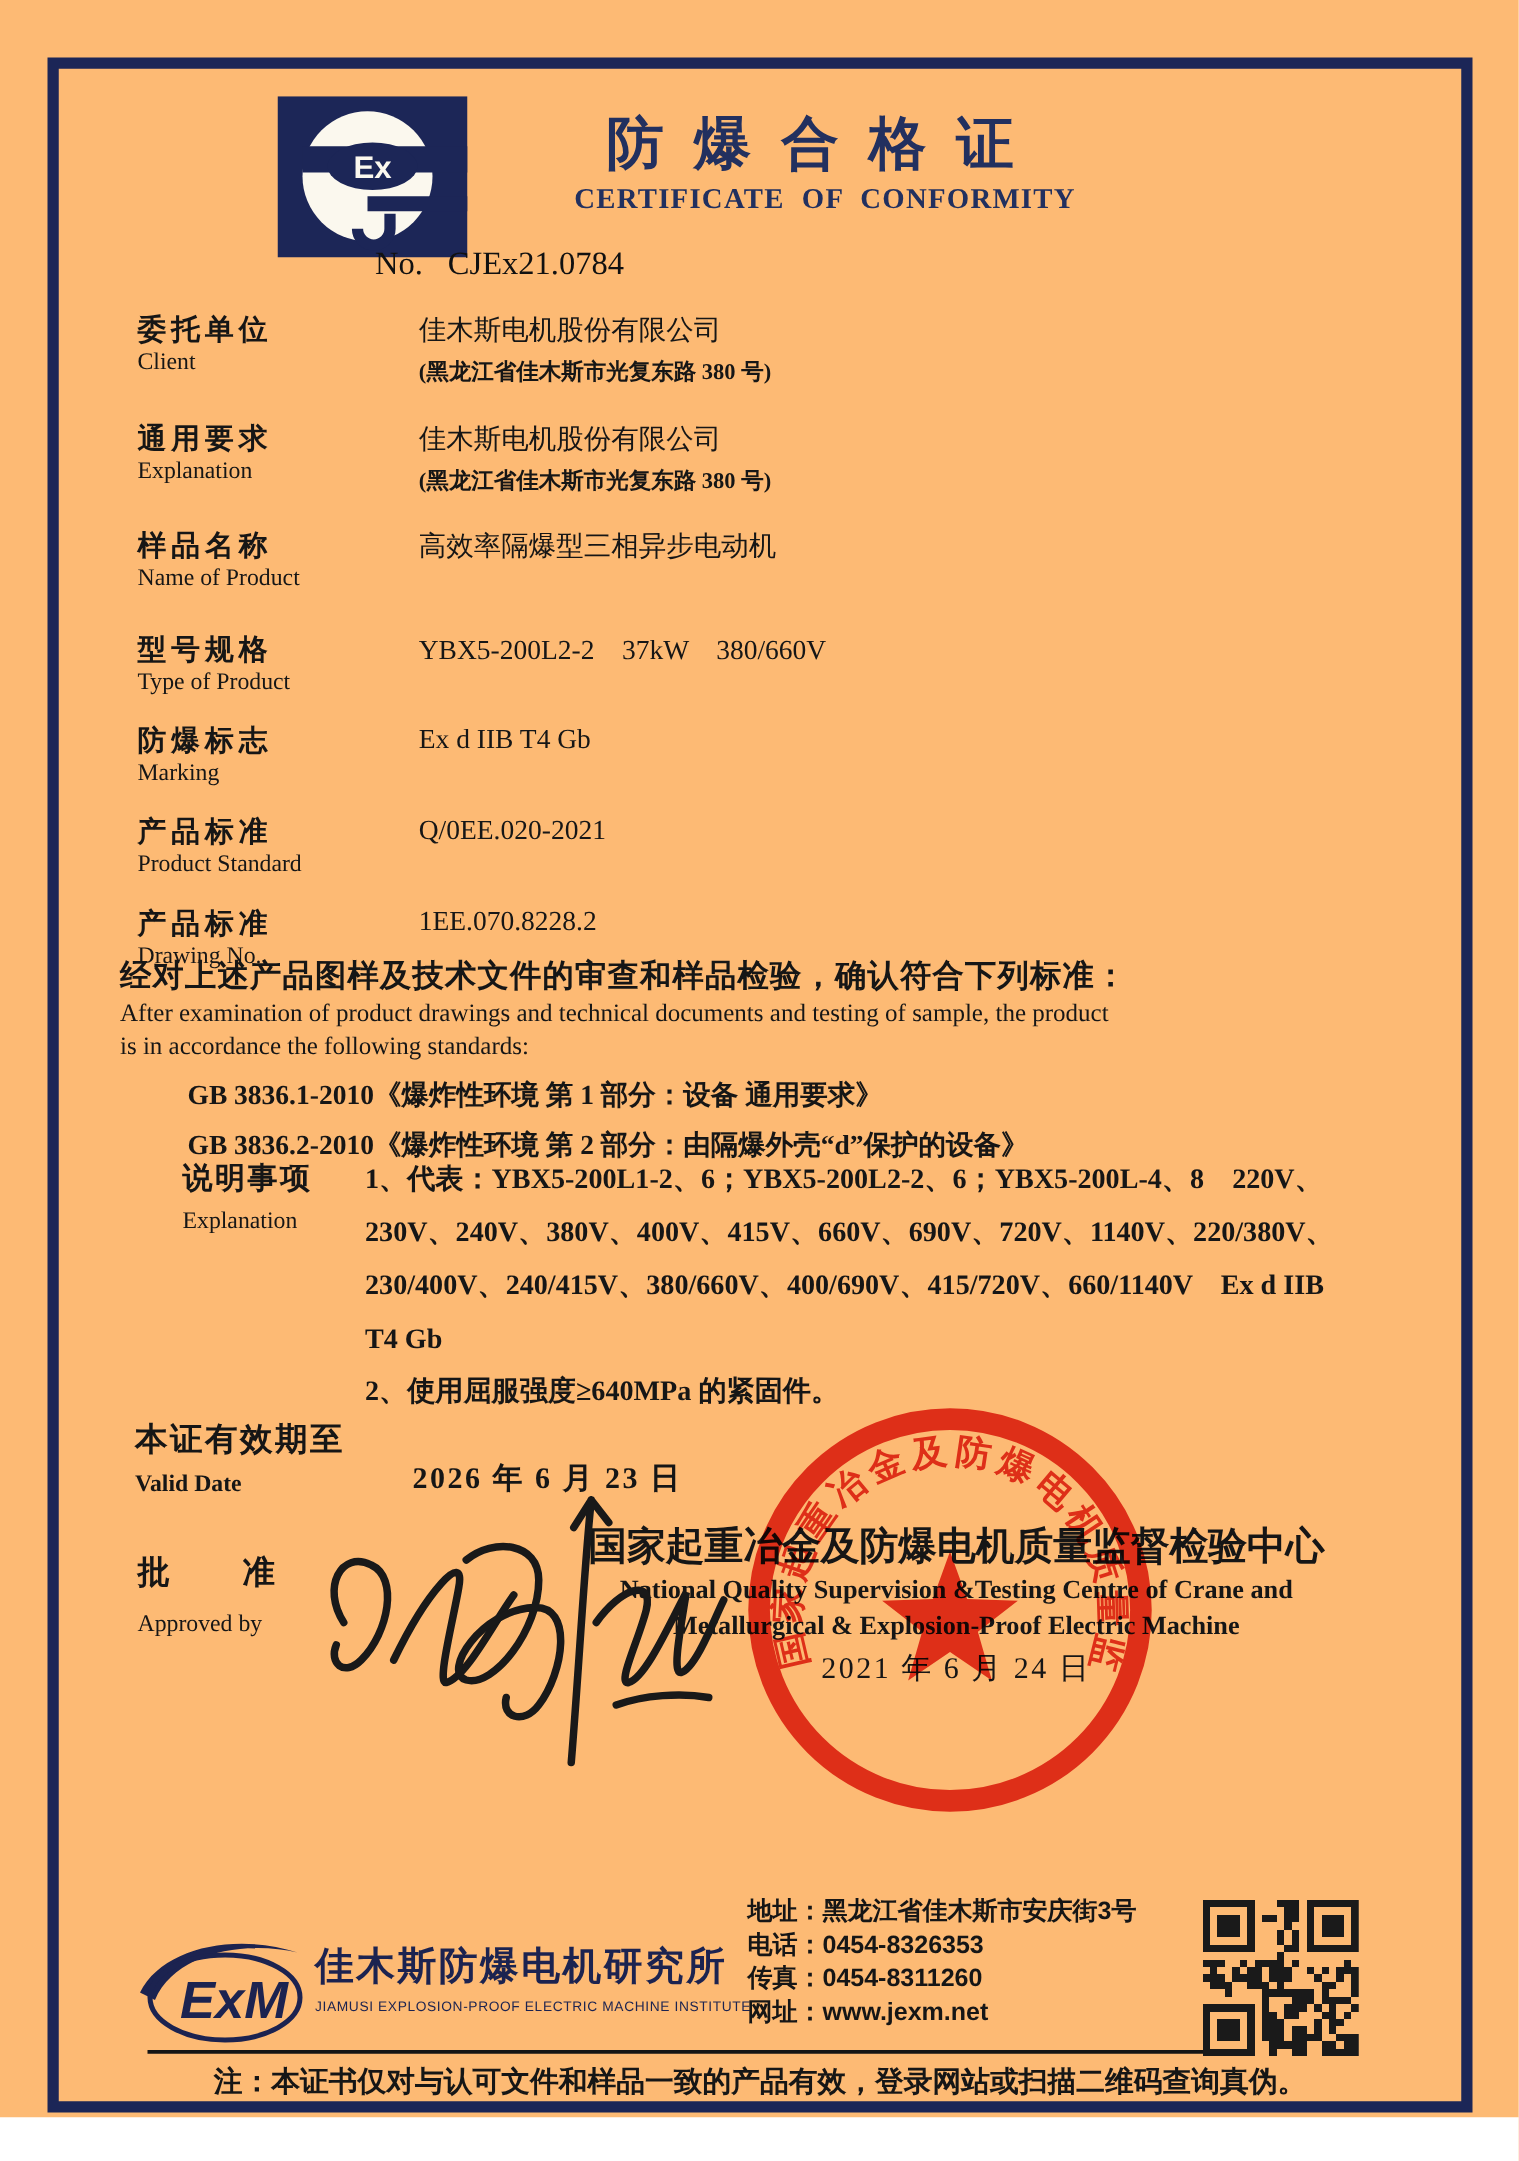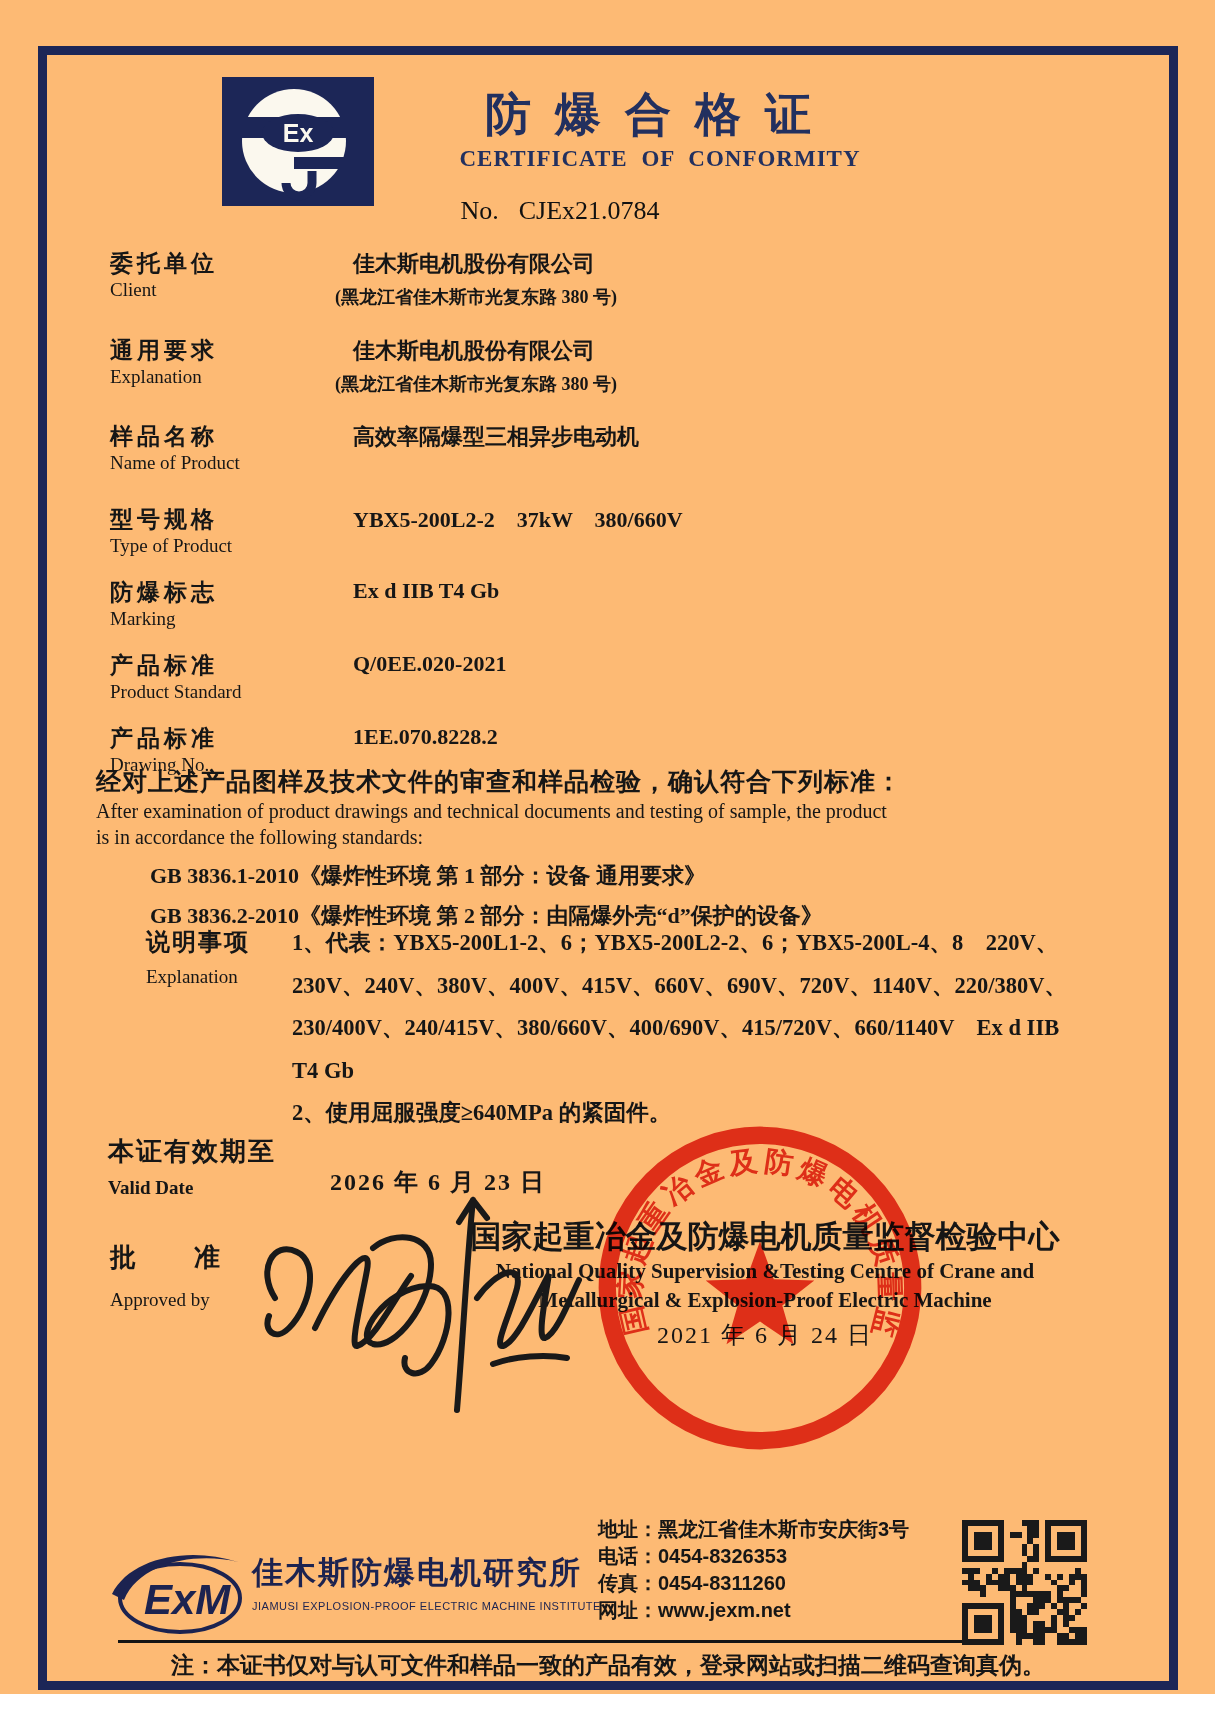--- a/index.html
+++ b/index.html
@@ -8,29 +8,29 @@
   .frame{position:absolute;left:38px;top:46px;width:1140px;height:1644px;
          border:9px solid #1c2657;box-sizing:border-box;}
   .abs{position:absolute;}
 
   
   .exlogo{left:222px;top:77px;width:152px;height:129px;}
   .title-cn{left:360px;top:84px;width:600px;text-align:center;font-family:"Liberation Sans",sans-serif;
             font-weight:bold;font-size:46px;letter-spacing:24px;color:#22305f;white-space:nowrap;}
   .title-en{left:360px;top:146px;width:600px;text-align:center;font-weight:bold;font-size:23px;
             color:#22305f;word-spacing:7px;letter-spacing:1px;white-space:nowrap;}
-  .cert-no{left:300px;top:196px;width:520px;text-align:center;font-size:26px;color:#111;white-space:nowrap;}
+  .cert-no{left:300px;top:196px;width:520px;font-size:26px;color:#111;white-space:nowrap;}
   .cert-no .num{margin-left:20px;}
 
   
   .field{left:110px;width:940px;height:86px;}
   .f-cn{position:absolute;left:0;top:0;font-family:"Liberation Sans",sans-serif;font-weight:bold;
         font-size:23px;letter-spacing:4px;white-space:nowrap;}
   .f-en{position:absolute;left:0;top:31px;font-size:19px;white-space:nowrap;}
-  .f-val{position:absolute;left:243px;top:1px;font-size:22px;font-weight:700;white-space:nowrap;}
+  .f-val{position:absolute;left:225px;top:1px;font-size:22px;font-weight:400;white-space:nowrap;}
   .f-val2{position:absolute;left:225px;top:37px;font-size:18px;font-weight:600;white-space:nowrap;}
 
   
   .statement{left:96px;top:764px;width:1020px;}
   .st-cn{font-family:"Liberation Sans",sans-serif;font-weight:bold;font-size:25px;letter-spacing:1px;line-height:34px;white-space:nowrap;}
   .st-en{font-size:20px;line-height:26px;white-space:nowrap;}
   .std{font-size:22px;font-weight:600;line-height:40px;padding-left:54px;white-space:nowrap;}
 
   
   .expl-label{left:110px;top:926px;margin-left:36px;}

